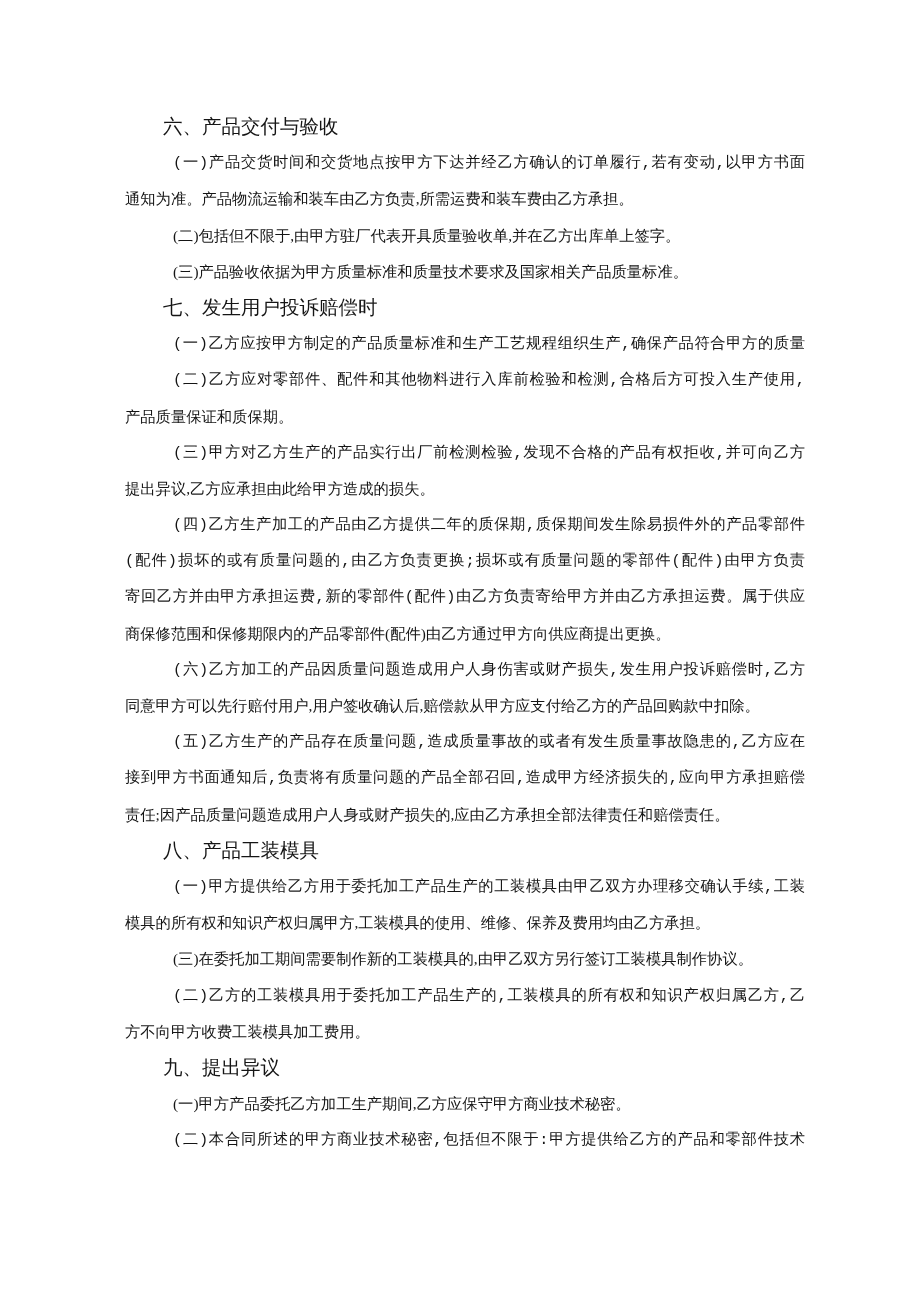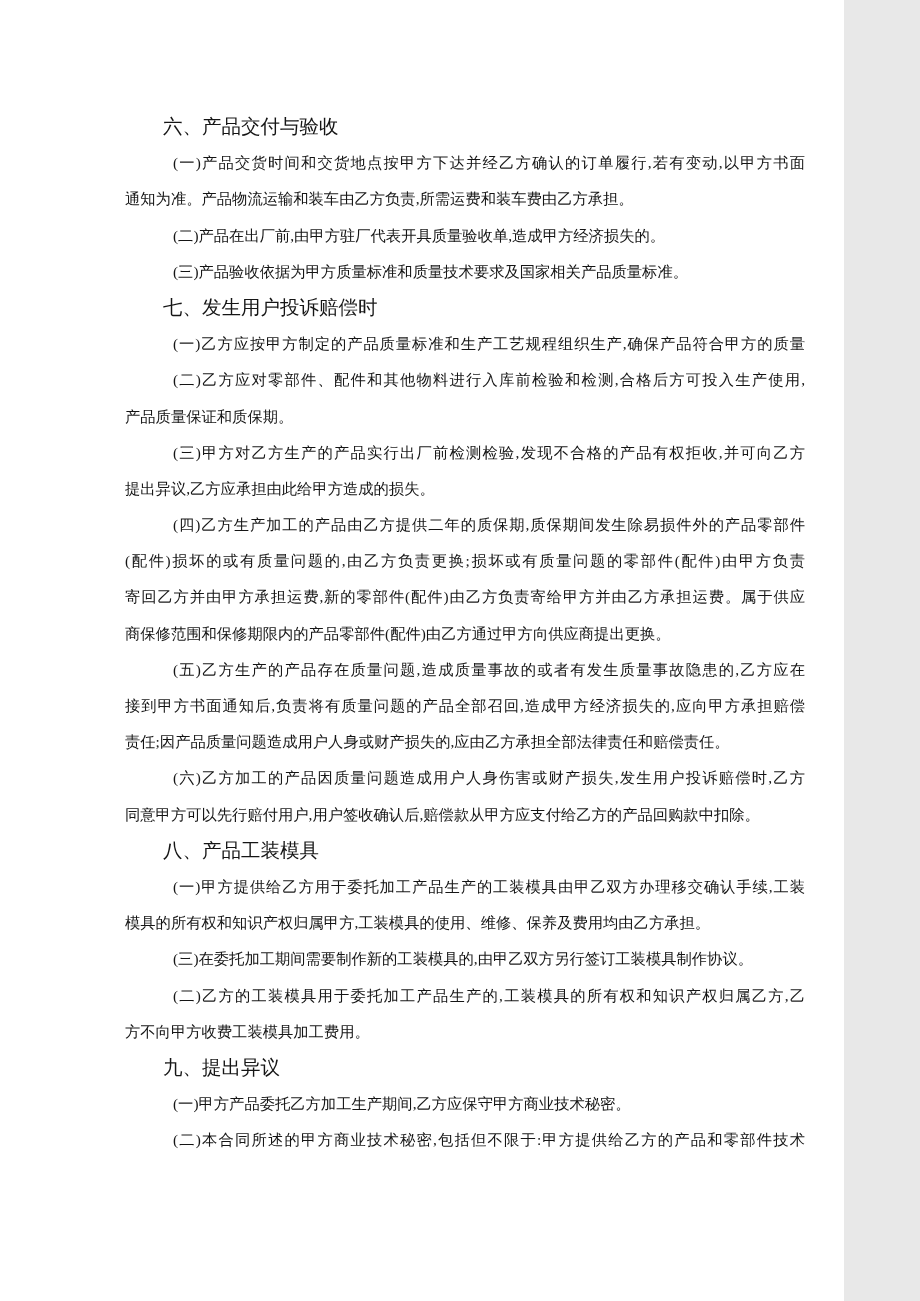--- a/index.html
+++ b/index.html
@@ -2,21 +2,21 @@
 <html><head>
 <meta charset="utf-8">
 <style>
   html, body {
     margin: 0;
     padding: 0;
     background: #e8e8e8;
   }
   .page {
     position: relative;
-    width: 844px;
+    width: 920px;
     height: 1301px;
     background: #ffffff;
     overflow: hidden;
     font-family: "Liberation Serif", "DejaVu Serif", serif;
     color: #151515;
   }
   .content {
     position: absolute;
     left: 125px;
     top: 109px;
@@ -30,41 +30,42 @@
     text-align: left;
   }
   
   .p1 { text-indent: 48px; }
   
   .j {
     white-space: normal;
     overflow: hidden;
     text-align: justify;
     text-align-last: justify;
+    font-family: Liberation Mono, monospace;
   }
   
   .h {
     font-size: 19.5px;
     text-indent: 38px;
   }
 </style>
 </head>
 <body>
 
 <div class="page">
   <div class="content">
 
     <section>
       <div class="line h">六、产品交付与验收</div>
       <div>
         <div class="line p1 j">(一)产品交货时间和交货地点按甲方下达并经乙方确认的订单履行,若有变动,以甲方书面</div>
         <div class="line pc">通知为准。产品物流运输和装车由乙方负责,所需运费和装车费由乙方承担。</div>
       </div>
       <div>
-        <div class="line p1">(二)产品在出厂前,由甲方驻厂代表开具质量验收单,造成甲方经济损失的。</div>
+        <div class="line p1">(二)包括但不限于,由甲方驻厂代表开具质量验收单,并在乙方出库单上签字。</div>
       </div>
       <div>
         <div class="line p1">(三)产品验收依据为甲方质量标准和质量技术要求及国家相关产品质量标准。</div>
       </div>
     </section>
 
     <section>
       <div class="line h">七、发生用户投诉赔偿时</div>
       <div>
         <div class="line p1 j">(一)乙方应按甲方制定的产品质量标准和生产工艺规程组织生产,确保产品符合甲方的质量</div>
@@ -77,27 +78,27 @@
         <div class="line p1 j">(三)甲方对乙方生产的产品实行出厂前检测检验,发现不合格的产品有权拒收,并可向乙方</div>
         <div class="line pc">提出异议,乙方应承担由此给甲方造成的损失。</div>
       </div>
       <div>
         <div class="line p1 j">(四)乙方生产加工的产品由乙方提供二年的质保期,质保期间发生除易损件外的产品零部件</div>
         <div class="line pc j">(配件)损坏的或有质量问题的,由乙方负责更换;损坏或有质量问题的零部件(配件)由甲方负责</div>
         <div class="line pc j">寄回乙方并由甲方承担运费,新的零部件(配件)由乙方负责寄给甲方并由乙方承担运费。属于供应</div>
         <div class="line pc">商保修范围和保修期限内的产品零部件(配件)由乙方通过甲方向供应商提出更换。</div>
       </div>
       <div>
+        <div class="line p1 j">(六)乙方加工的产品因质量问题造成用户人身伤害或财产损失,发生用户投诉赔偿时,乙方</div>
+        <div class="line pc">同意甲方可以先行赔付用户,用户签收确认后,赔偿款从甲方应支付给乙方的产品回购款中扣除。</div>
+      </div>
+      <div>
         <div class="line p1 j">(五)乙方生产的产品存在质量问题,造成质量事故的或者有发生质量事故隐患的,乙方应在</div>
         <div class="line pc j">接到甲方书面通知后,负责将有质量问题的产品全部召回,造成甲方经济损失的,应向甲方承担赔偿</div>
         <div class="line pc">责任;因产品质量问题造成用户人身或财产损失的,应由乙方承担全部法律责任和赔偿责任。</div>
-      </div>
-      <div>
-        <div class="line p1 j">(六)乙方加工的产品因质量问题造成用户人身伤害或财产损失,发生用户投诉赔偿时,乙方</div>
-        <div class="line pc">同意甲方可以先行赔付用户,用户签收确认后,赔偿款从甲方应支付给乙方的产品回购款中扣除。</div>
       </div>
     </section>
 
     <section>
       <div class="line h">八、产品工装模具</div>
       <div>
         <div class="line p1 j">(一)甲方提供给乙方用于委托加工产品生产的工装模具由甲乙双方办理移交确认手续,工装</div>
         <div class="line pc">模具的所有权和知识产权归属甲方,工装模具的使用、维修、保养及费用均由乙方承担。</div>
       </div>
       <div>

